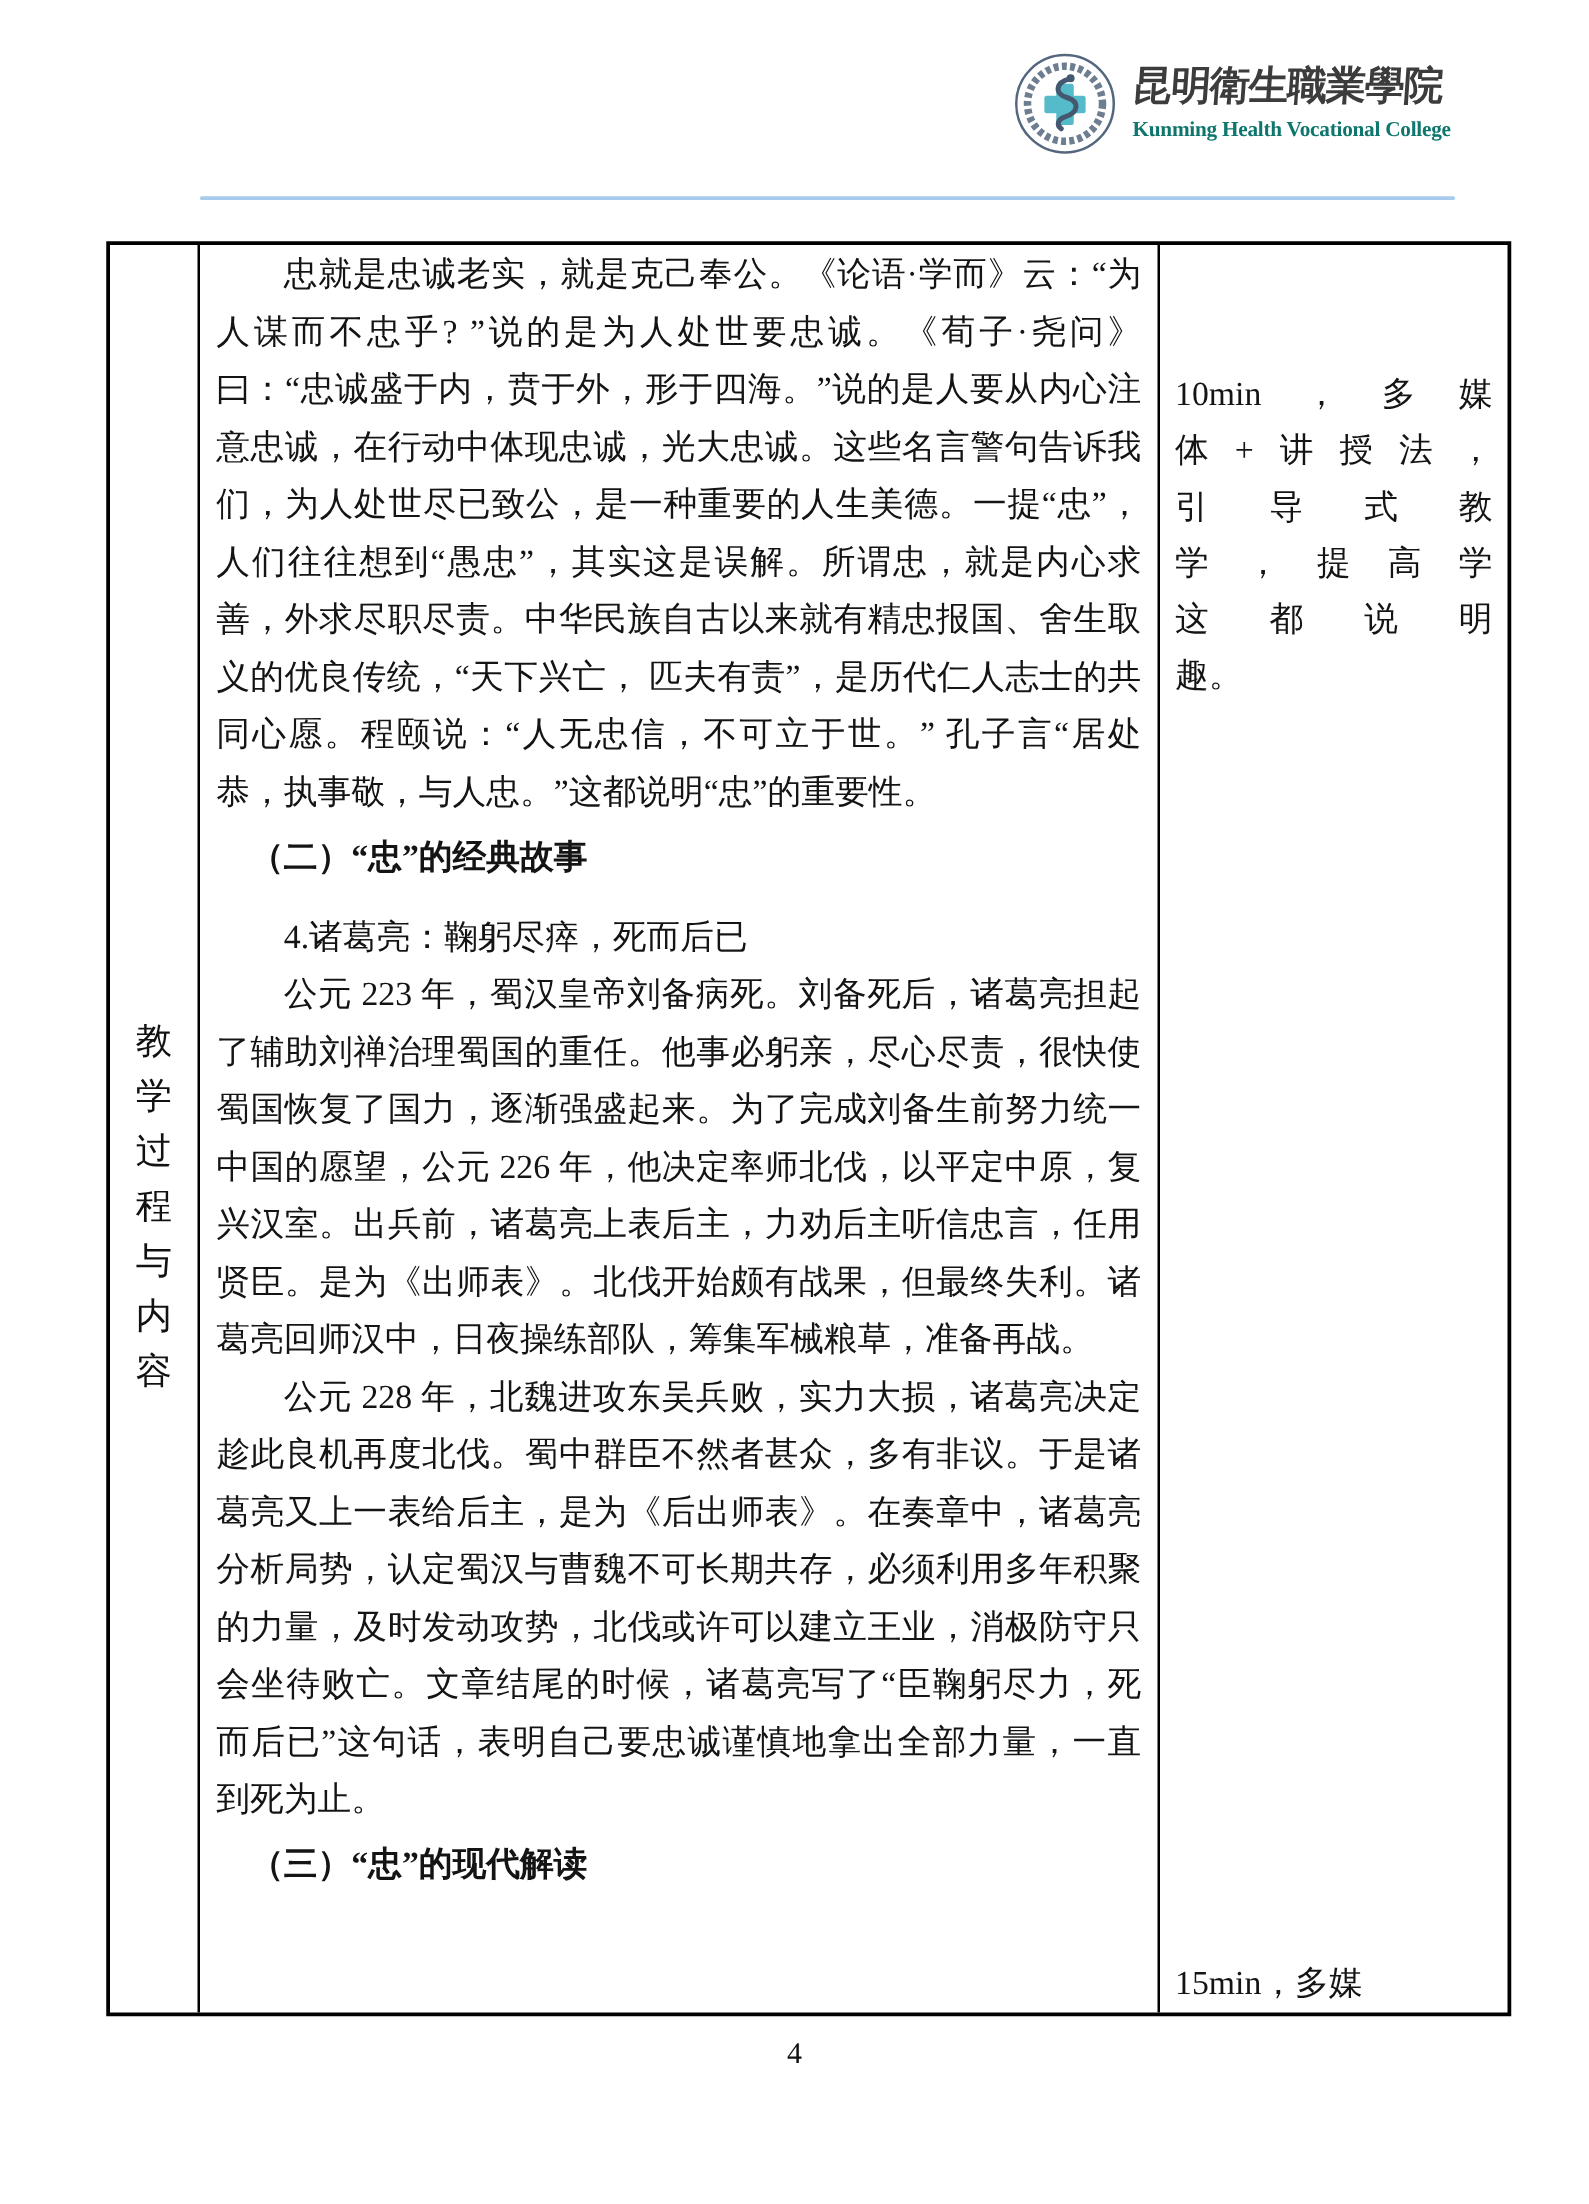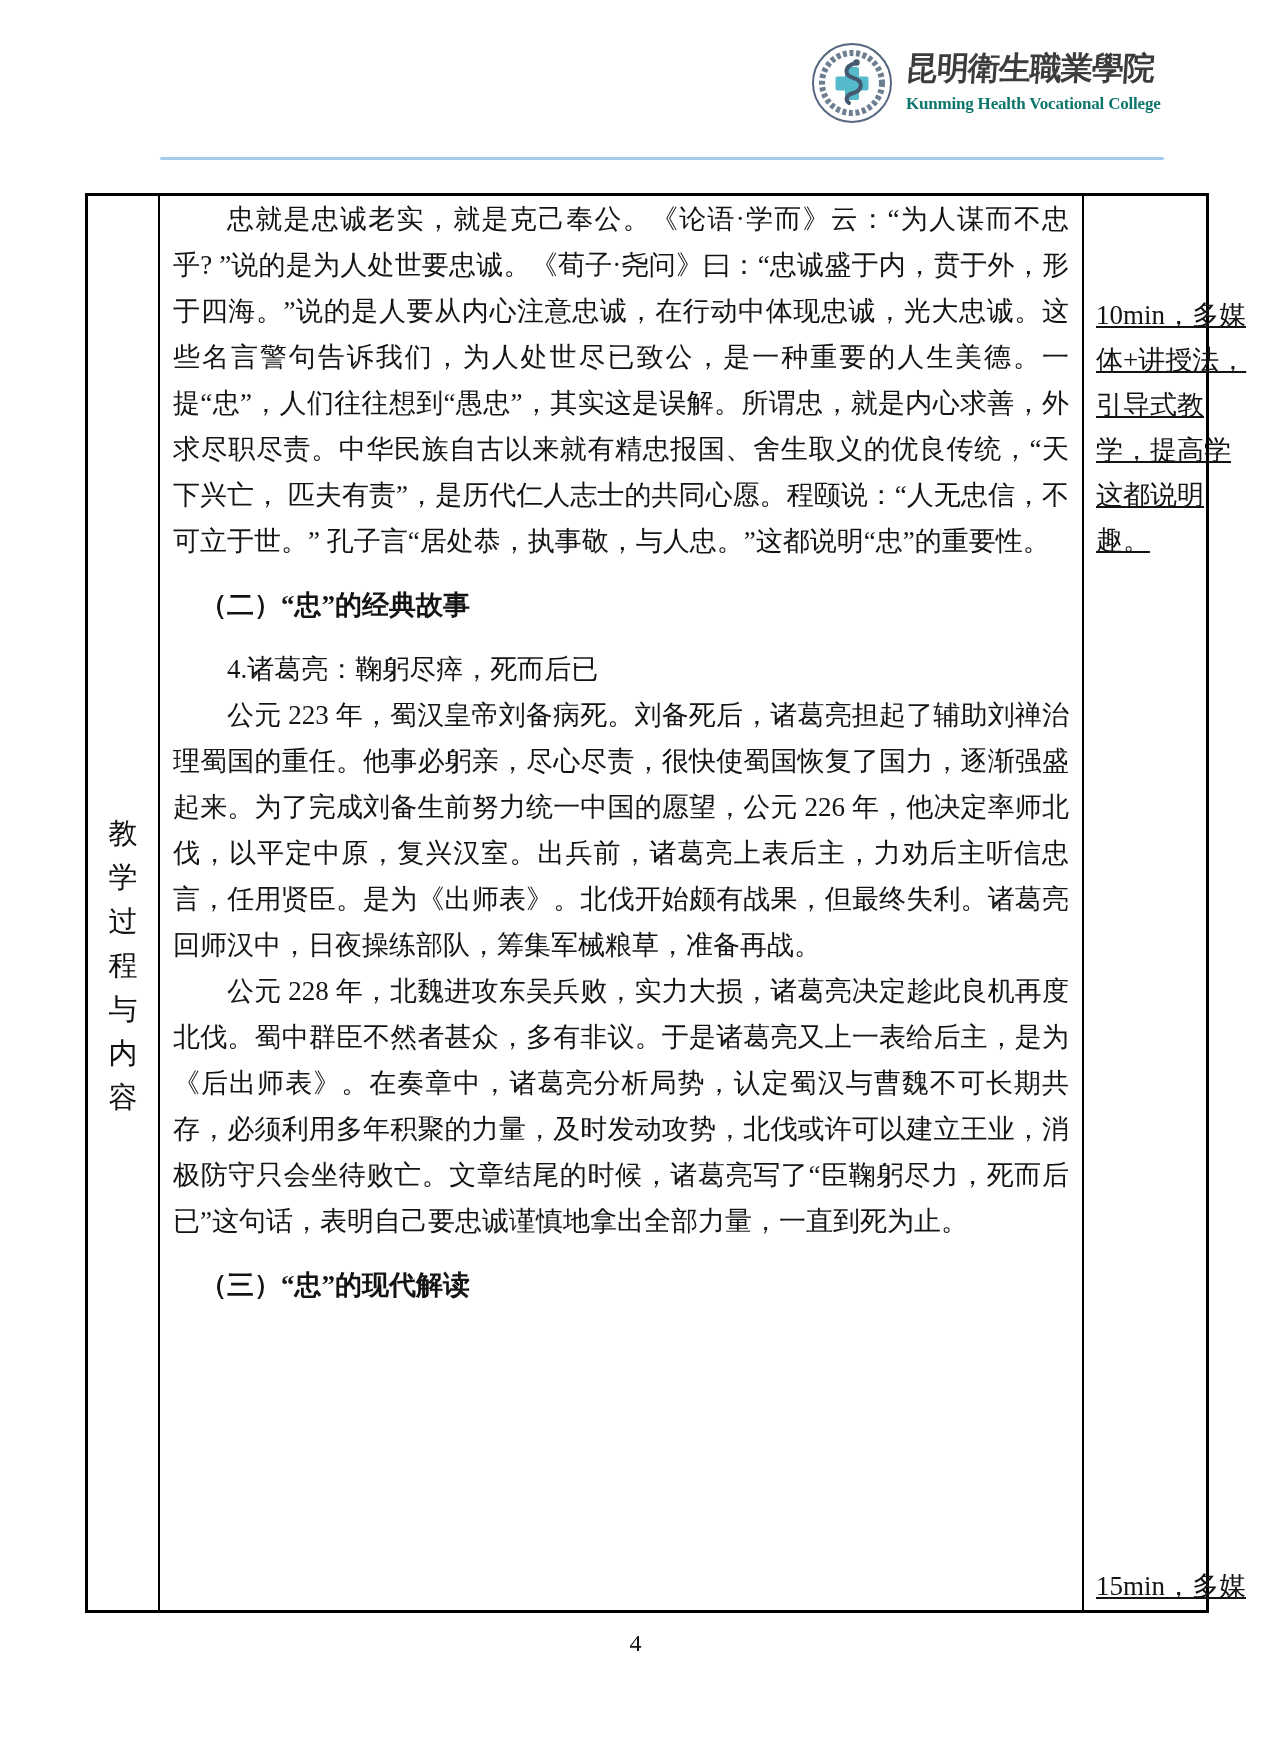--- a/index.html
+++ b/index.html
@@ -36,30 +36,30 @@
     border:3px solid #000; display:flex; background:#fff;
   }
   .col-label { width:72px; border-right:2px solid #000; position:relative; }
   .label-stack {
     position:absolute; top:615px; left:0; width:100%;
     font-size:29px; line-height:44px; color:#111;
   }
   .label-stack div { text-align:center; }
 
   .col-main {
-    width:924px; border-right:2px solid #000;
+    width:768px; border-right:2px solid #000;
     padding:0 13px; font-size:27px; line-height:46px;
     text-align:justify; text-justify:inter-character;
   }
   .col-main p { text-indent:54px; }
-  .col-main .heading { font-weight:bold; text-indent:27px; margin-top:18px; }
+  .col-main .heading { font-weight:bold; text-indent:27px; margin-top:6px; }
   .col-main .subheading { text-indent:54px; margin-top:18px; }
 
   .col-time { flex:1; position:relative; font-size:27px; line-height:45px; }
-  .note { position:absolute; left:12px; right:12px;text-decoration:underline; }
+  .note { position:absolute; left:12px; right:12px; }
   .note div { text-align:justify; text-align-last:justify; text-justify:inter-character; white-space:nowrap; }
   .note div:last-child { text-align-last:left; }
   .note-1 { top:97px; }
   .note-2 { top:779px; }
   .note-3 { top:1368px; }
 
   
   .page-number {
     position:absolute; top:1630px; left:0; width:1271px;
     text-align:center; font-size:24px; color:#111;

